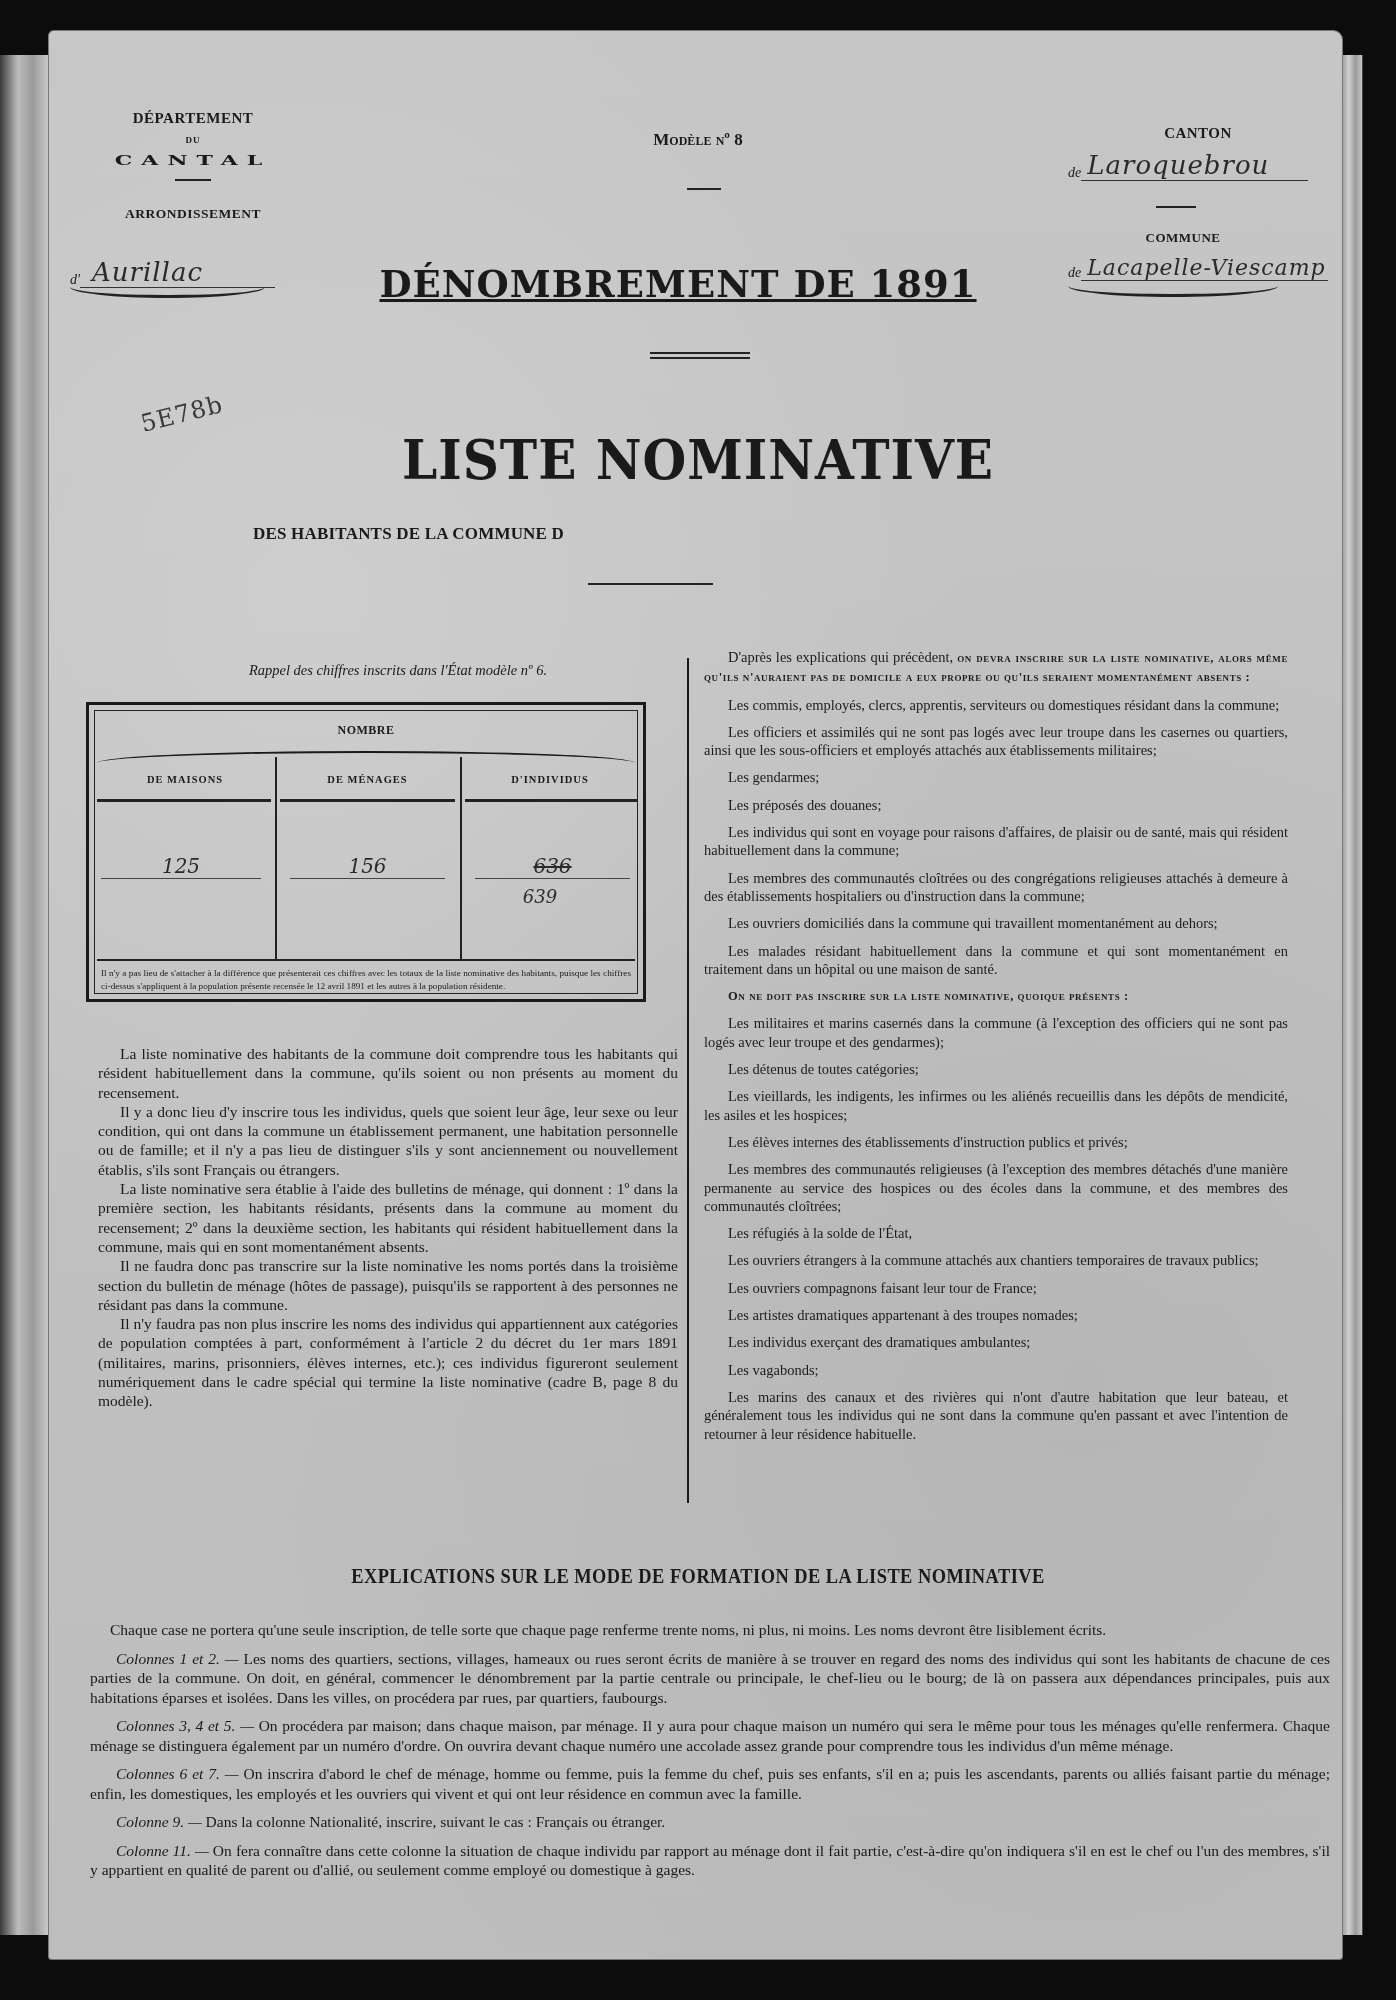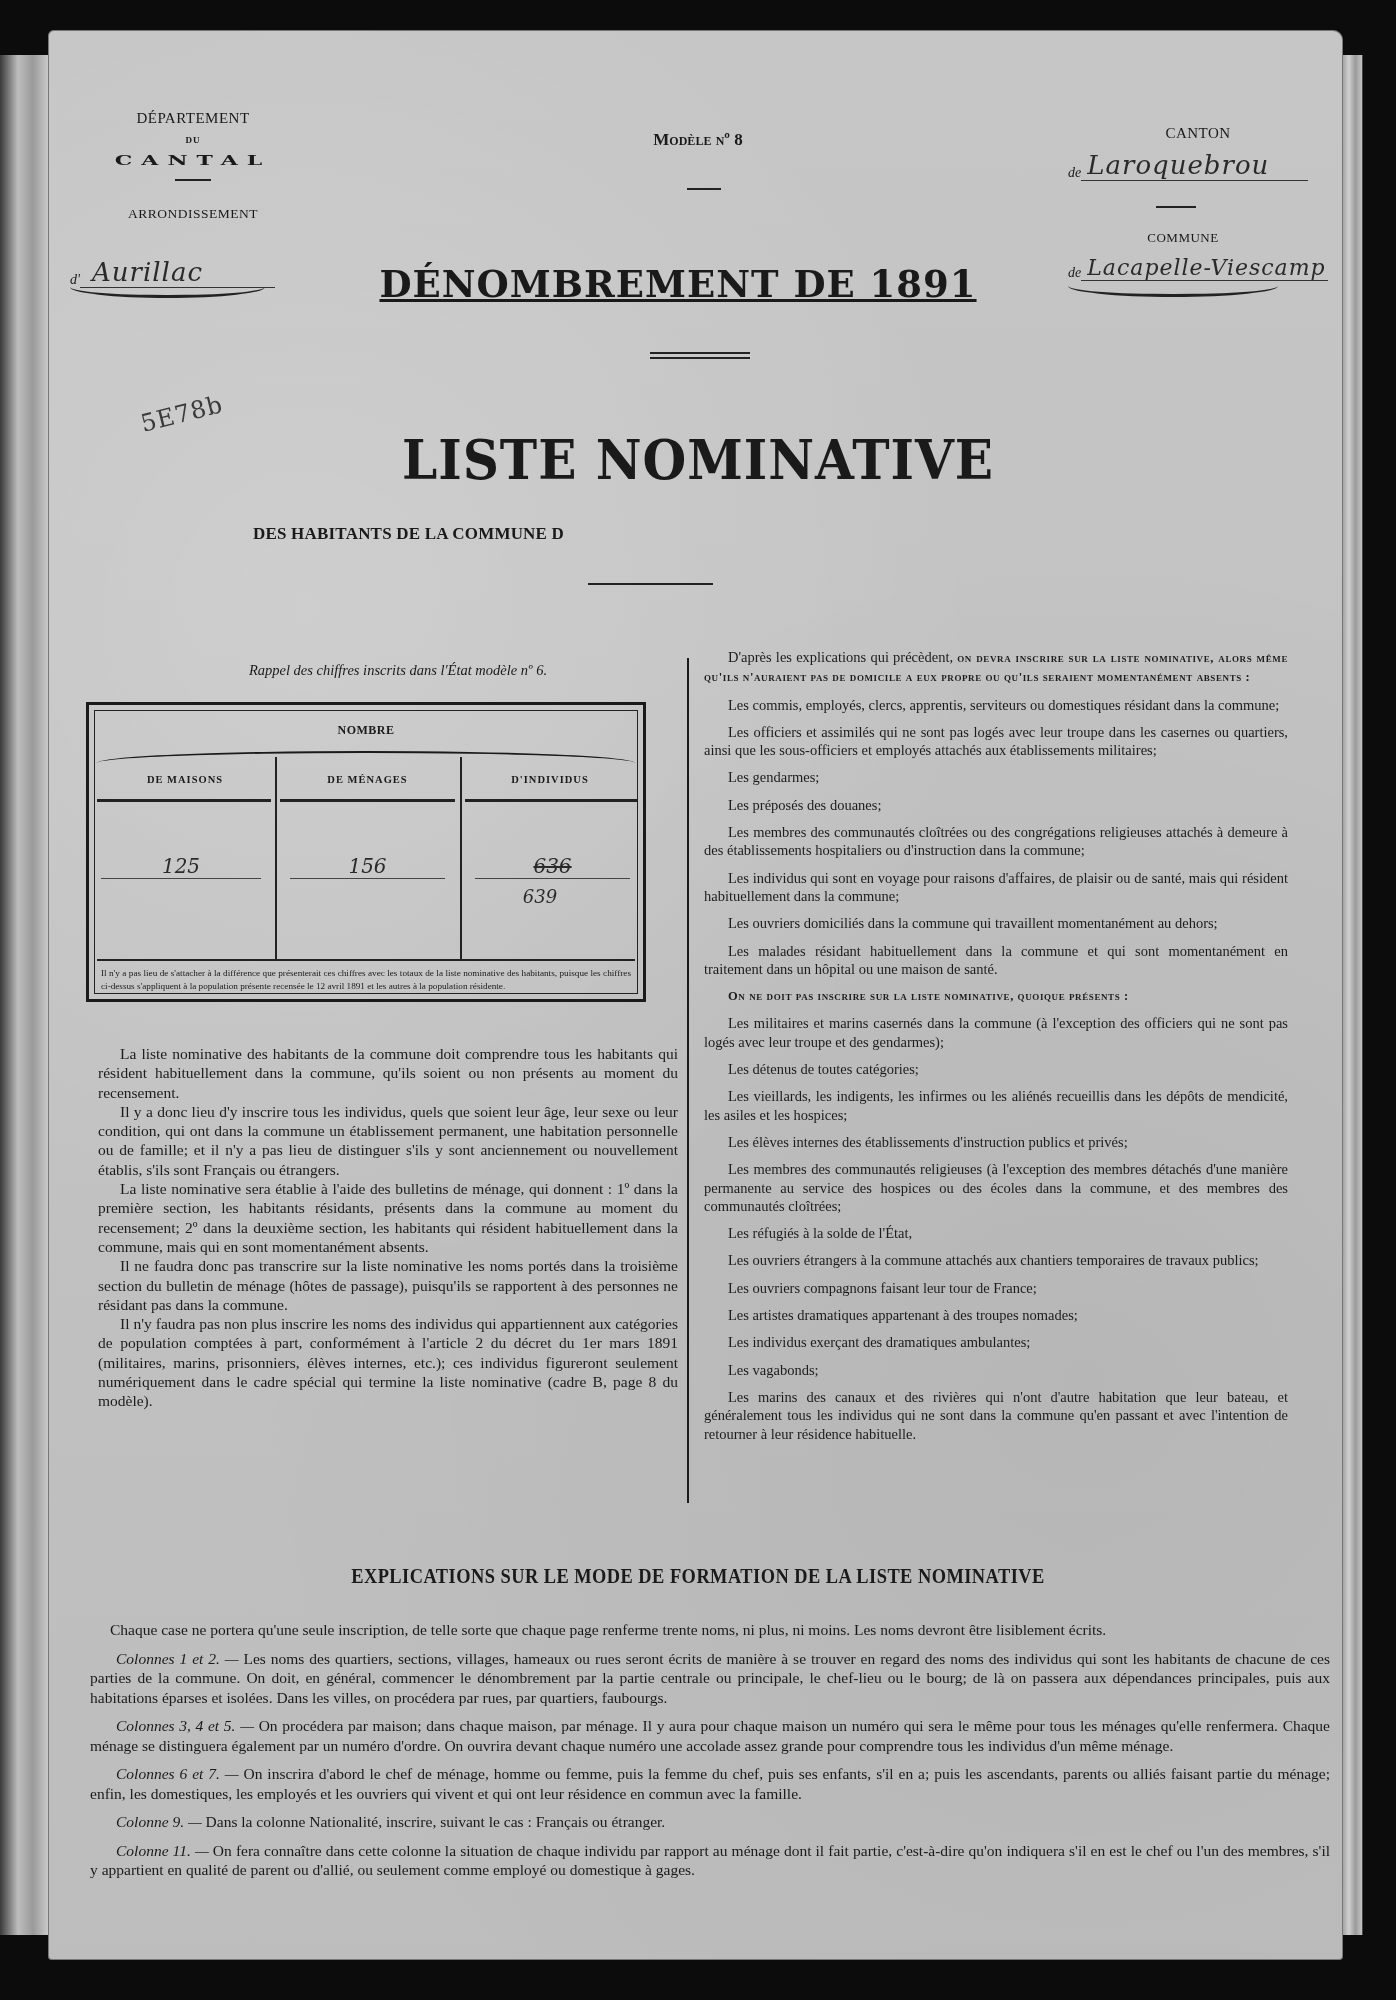--- a/index.html
+++ b/index.html
@@ -25,21 +25,21 @@
     background-image:
       radial-gradient(circle at 20% 30%, rgba(255,255,255,.18), transparent 40%),
       radial-gradient(circle at 80% 70%, rgba(0,0,0,.05), transparent 50%),
       linear-gradient(180deg,#c6c6c6,#bdbdbd);
     border-radius:6px 10px 4px 4px;
     box-shadow:0 0 0 1px #777 inset;
   }
   .abs { position:absolute; }
   .center { text-align:center; }
 
-  .hdr-small { font-size:15px; font-weight:normal; letter-spacing:.5px; }
+  .hdr-small { font-size:15px; font-weight:bold; letter-spacing:.5px; }
   .hdr-tiny { font-size:9px; font-weight:bold; letter-spacing:1px; }
   .cantal { font-size:22px; font-weight:900; letter-spacing:9px; transform:scaleY(.6); font-family:"DejaVu Serif",serif; }
   .dash { height:2px; background:#222; }
   .hand {
     font-family:"DejaVu Serif",serif; font-style:italic; font-size:26px; color:#2a2a2a;
     letter-spacing:1px;
   }
   .hand-line { border-bottom:1.5px solid #333; }
   .small-d { font-size:14px; font-style:italic; }
   .swash {
@@ -153,22 +153,22 @@
     <p>Il ne faudra donc pas transcrire sur la liste nominative les noms portés dans la troisième section du bulletin de ménage (hôtes de passage), puisqu'ils se rapportent à des personnes ne résidant pas dans la commune.</p>
     <p>Il n'y faudra pas non plus inscrire les noms des individus qui appartiennent aux catégories de population comptées à part, conformément à l'article 2 du décret du 1er mars 1891 (militaires, marins, prisonniers, élèves internes, etc.); ces individus figureront seulement numériquement dans le cadre spécial qui termine la liste nominative (cadre B, page 8 du modèle).</p>
   </div>
 
   <div class="abs body-text rt" style="left:656px; top:618px; width:584px; font-size:14.5px; line-height:18.3px;">
     <p><span>D'après les explications qui précèdent,</span> <span class="sc">on devra inscrire sur la liste nominative, alors même qu'ils n'auraient pas de domicile a eux propre ou qu'ils seraient momentanément absents :</span></p>
     <p>Les commis, employés, clercs, apprentis, serviteurs ou domestiques résidant dans la commune;</p>
     <p>Les officiers et assimilés qui ne sont pas logés avec leur troupe dans les casernes ou quartiers, ainsi que les sous-officiers et employés attachés aux établissements militaires;</p>
     <p>Les gendarmes;</p>
     <p>Les préposés des douanes;</p>
+    <p>Les individus qui sont en voyage pour raisons d'affaires, de plaisir ou de santé, mais qui résident habituellement dans la commune;</p>
     <p>Les membres des communautés cloîtrées ou des congrégations religieuses attachés à demeure à des établissements hospitaliers ou d'instruction dans la commune;</p>
-    <p>Les individus qui sont en voyage pour raisons d'affaires, de plaisir ou de santé, mais qui résident habituellement dans la commune;</p>
     <p>Les ouvriers domiciliés dans la commune qui travaillent momentanément au dehors;</p>
     <p>Les malades résidant habituellement dans la commune et qui sont momentanément en traitement dans un hôpital ou une maison de santé.</p>
     <p class="sc">On ne doit pas inscrire sur la liste nominative, quoique présents :</p>
     <p>Les militaires et marins casernés dans la commune (à l'exception des officiers qui ne sont pas logés avec leur troupe et des gendarmes);</p>
     <p>Les détenus de toutes catégories;</p>
     <p>Les vieillards, les indigents, les infirmes ou les aliénés recueillis dans les dépôts de mendicité, les asiles et les hospices;</p>
     <p>Les élèves internes des établissements d'instruction publics et privés;</p>
     <p>Les membres des communautés religieuses (à l'exception des membres détachés d'une manière permanente au service des hospices ou des écoles dans la commune, et des membres des communautés cloîtrées;</p>
     <p>Les réfugiés à la solde de l'État,</p>
     <p>Les ouvriers étrangers à la commune attachés aux chantiers temporaires de travaux publics;</p>

